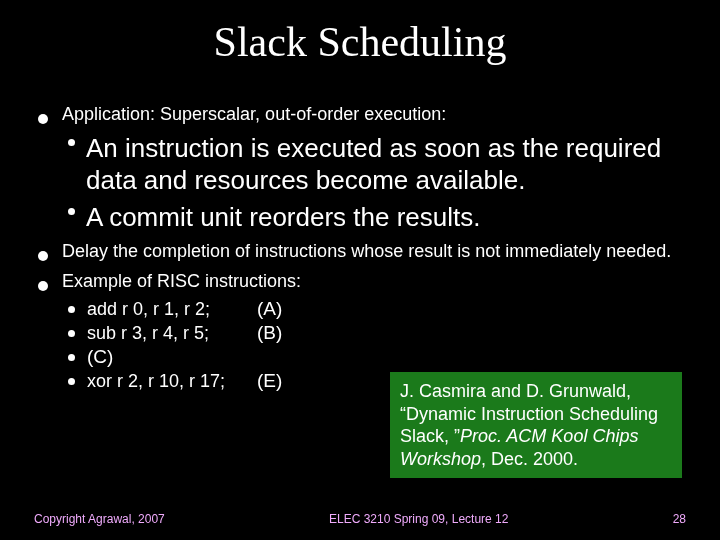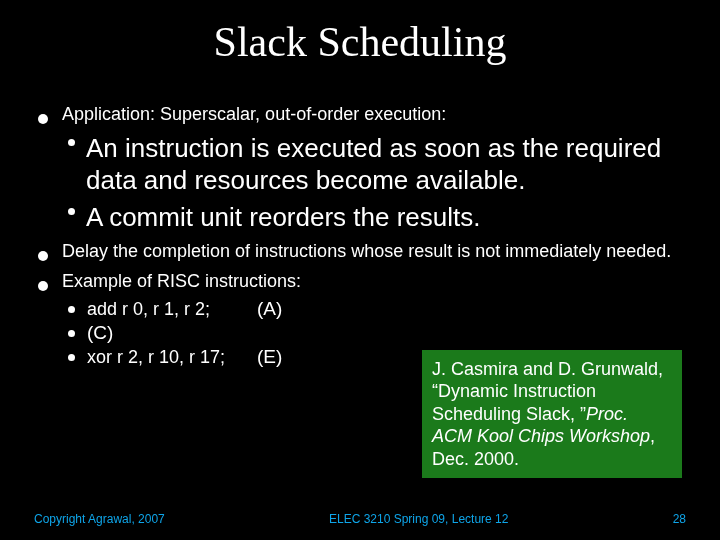--- a/index.html
+++ b/index.html
@@ -38,35 +38,35 @@
   .code-row .bullet {
     width: 7px; height: 7px; border-radius: 50%; background: #fff;
     margin-left: 6px; margin-right: 12px; flex-shrink: 0;
   }
   .code-row .instr { font-size: 18px; width: 170px; }
   .code-row .lbl { font-size: 19px; width: 60px; }
   .ref-box {
     position: absolute;
     right: 38px;
     bottom: 62px;
-    width: 260px;
+    width: 292px;
     background: #1b7a1b;
     padding: 8px 10px;
     font-size: 18px;
     font-style: italic;
     line-height: 1.25;
   }
   .ref-box .norm { font-style: normal; }
   .footer {
     position: absolute;
     bottom: 14px; left: 0; right: 0;
     display: flex; justify-content: space-between;
     padding: 0 34px;
     font-size: 12px;
-    color: #0ea5e9;
+    color: #f0abfc;
   }
 </style>
 </head>
 <body>
 
 <div class="slide">
   <h1 class="title">Slack Scheduling</h1>
 
   <ul class="lvl1">
     <li>
@@ -86,20 +86,25 @@
     <li>
       <div class="lvl1-text">Example of RISC instructions:</div>
       <div class="code-block">
         <div class="code-row">
           <span class="bullet"></span>
           <span class="instr">add  r 0, r 1, r 2;</span>
           <span class="lbl">(A)</span>
         </div>
         <div class="code-row">
           <span class="bullet"></span>
+          <span class="instr">sub r 3, r 4, r 5;</span>
+          <span class="lbl">(B)</span>
+        </div>
+        <div class="code-row">
+          <span class="bullet"></span>
           <span class="lbl">(C)</span>
         </div>
         <div class="code-row">
           <span class="bullet"></span>
           <span class="instr">xor r 2, r 10, r 17;</span>
           <span class="lbl">(E)</span>
         </div>
       </div>
     </li>
   </ul>

